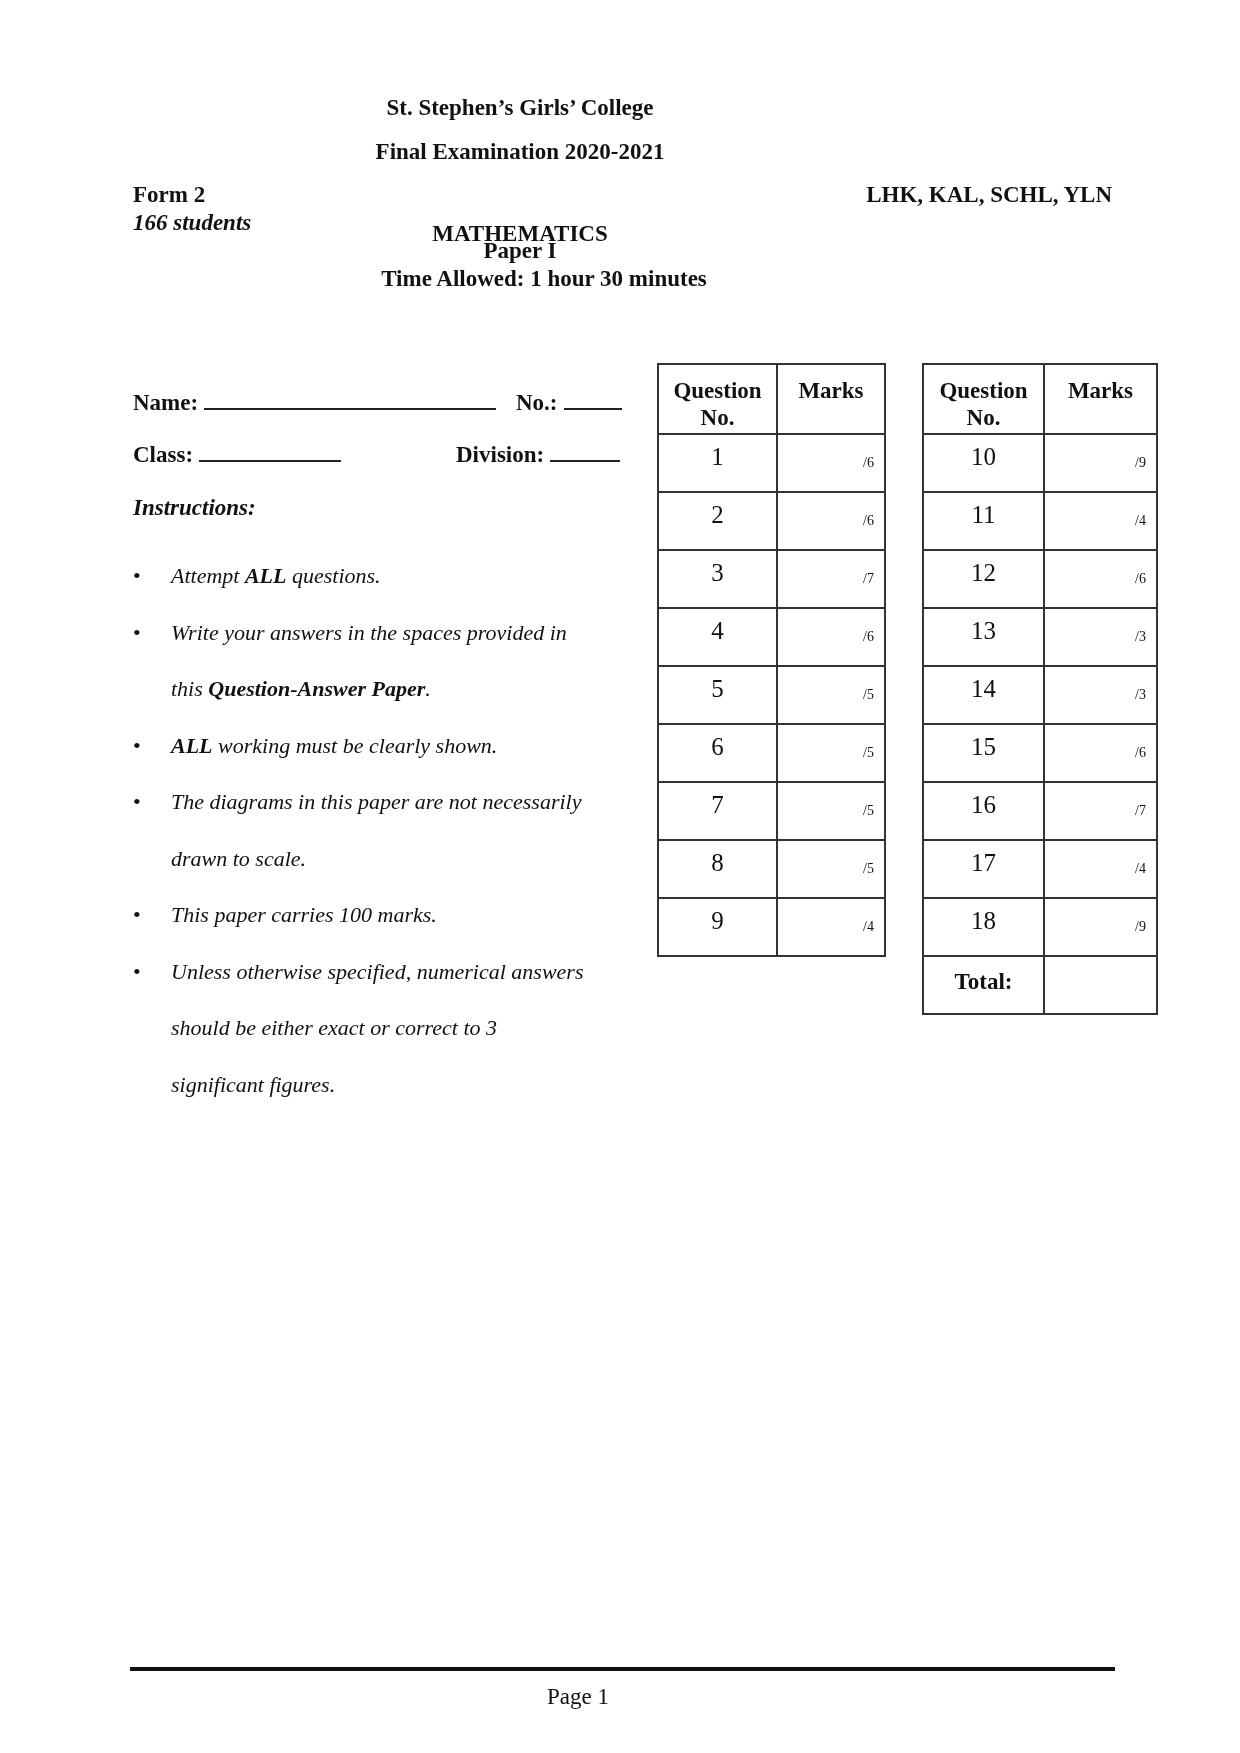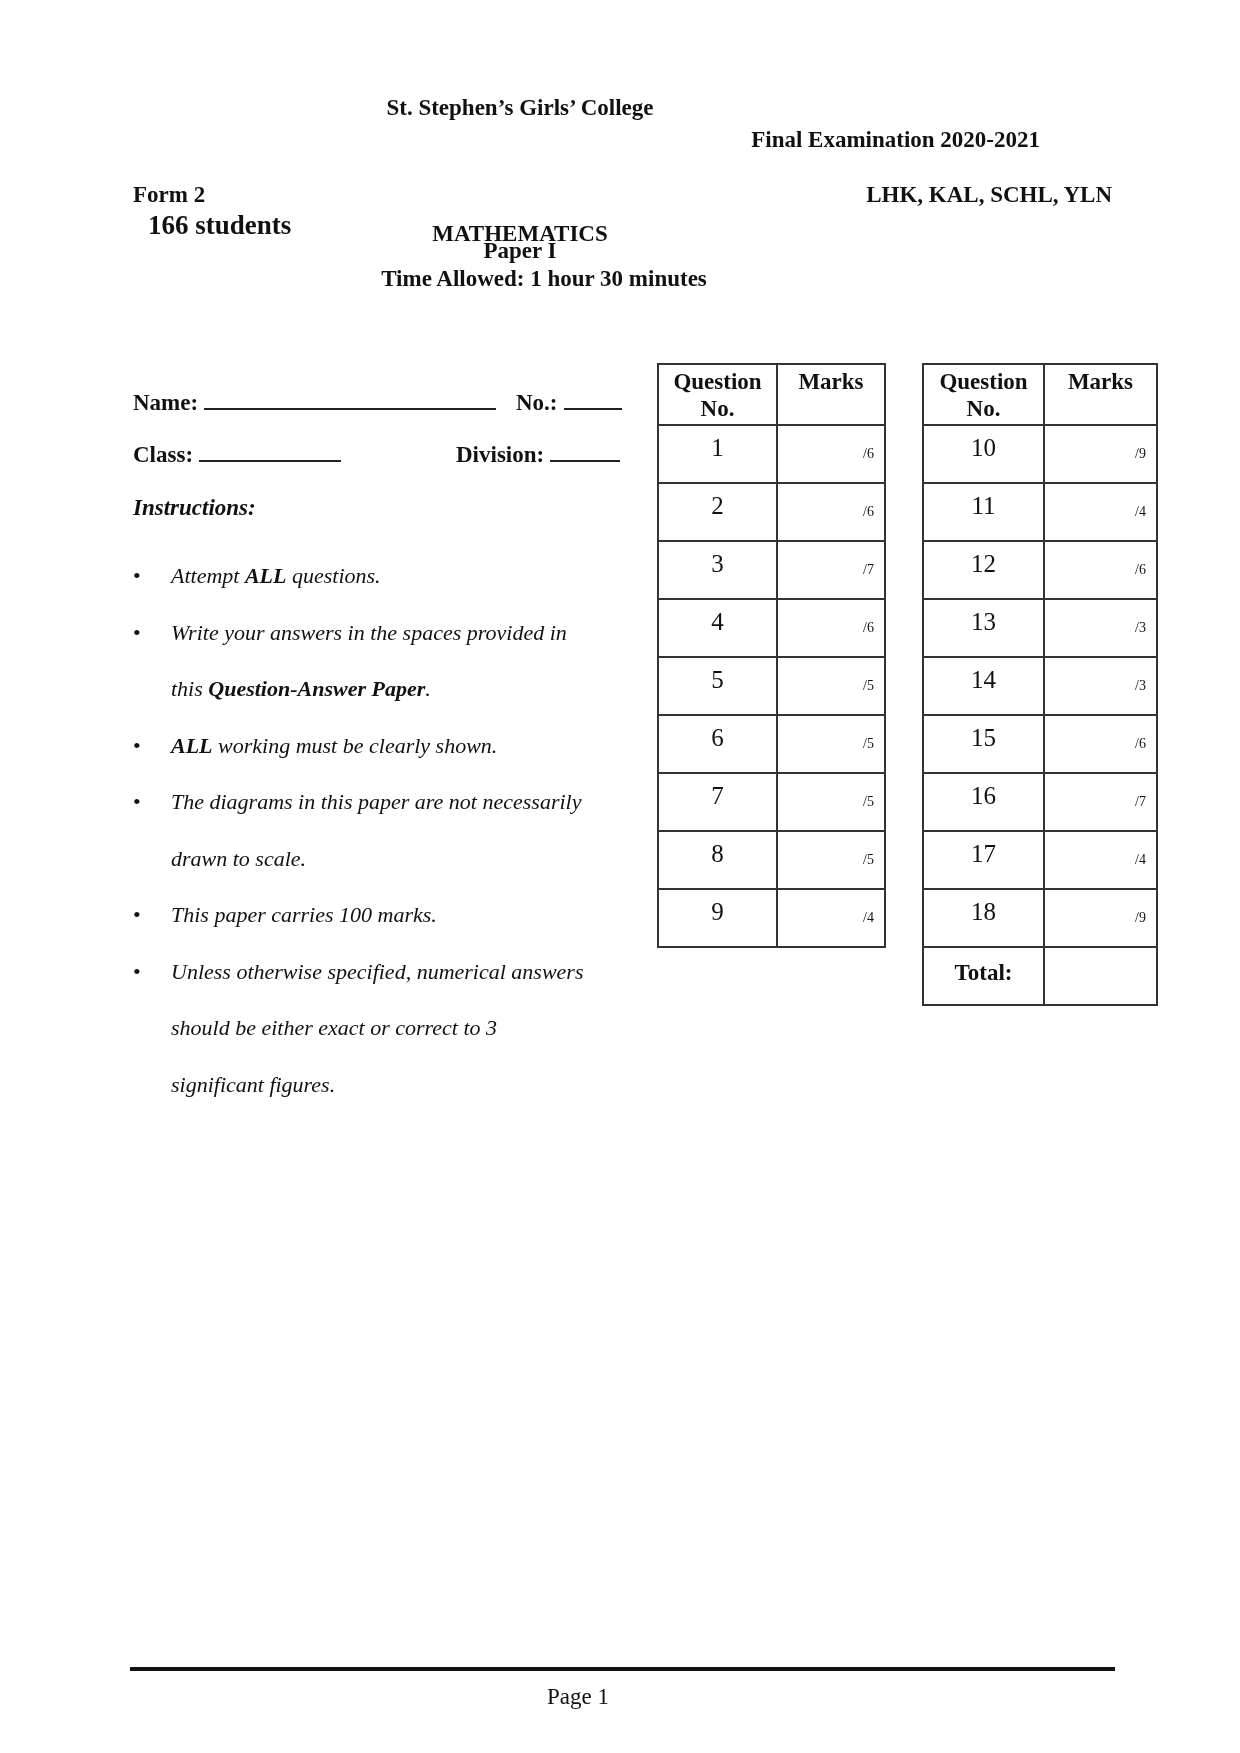--- a/index.html
+++ b/index.html
@@ -4,23 +4,23 @@
   <style>
     html, body { margin: 0; padding: 0; background: #ffffff; }
     body {
       width: 1240px; height: 1753px; position: relative; overflow: hidden;
       font-family: "Liberation Serif", "DejaVu Serif", serif; color: #111;
     }
     .abs { position: absolute; }
     .center-line { position: absolute; left: 0; width: 1040px; text-align: center; font-weight: bold; font-size: 23px; }
 
     #school { top: 95px; }
-    #exam { top: 127px; text-align: right; }
+    #exam { top: 139px; }
     #form { left: 133px; top: 182px; font-weight: bold; font-size: 23px; }
-    #students { left: 148px; top: 210px; font-weight: bold; font-size: 27px; }
+    #students { left: 133px; top: 210px; font-weight: bold; font-size: 23px; font-style: italic; }
     #teachers { right: 128px; top: 182px; font-weight: bold; font-size: 23px; text-align: right; }
     #subject { top: 210px; margin-top: 11px; }
     #paper { top: 238px; }
     #time { top: 266px; padding-left: 24px; }
 
     .field { position: absolute; font-weight: bold; font-size: 23px; white-space: nowrap; }
     .blank { display: inline-block; border-bottom: 2px solid #222; height: 20px; vertical-align: baseline; margin-left: 6px; }
     #name-field { left: 133px; top: 388px; }
     #no-field { left: 516px; top: 388px; }
     #class-field { left: 133px; top: 440px; }
@@ -28,21 +28,21 @@
 
     #instructions-title { left: 133px; top: 495px; font-weight: bold; font-style: italic; font-size: 23px; }
 
     .bullets { position: absolute; left: 133px; top: 548px; width: 500px; margin: 0; padding: 0; list-style: none; }
     .bullets li { position: relative; padding-left: 38px; font-style: italic; font-size: 22px; line-height: 56.5px; }
     .bullets li .dot { position: absolute; left: 0; top: 0; font-style: normal; }
     .bullets li b { font-weight: bold; }
 
     table.marks { position: absolute; border-collapse: collapse; table-layout: fixed; }
     table.marks td, table.marks th { border: 2px solid #333; padding: 0; height: 56px; }
-    table.marks th { font-size: 23px; font-weight: bold; vertical-align: top; line-height: 27px; padding-top: 3px; }
+    table.marks th { font-size: 23px; font-weight: bold; vertical-align: top; line-height: 27px; padding-top: 12px; }
     table.marks td.q { text-align: center; font-size: 25px; vertical-align: top; padding-top: 8px; height: 48px; }
     table.marks td.m { text-align: right; font-size: 14px; padding-right: 10px; vertical-align: middle; }
     table.marks td.total { text-align: center; font-size: 23px; font-weight: bold; vertical-align: top; padding-top: 12px; height: 44px; border-radius: 9px; }
     #table-left { left: 657px; top: 363px; width: 227px; }
     #table-left col.c1 { width: 119px; }
     #table-left col.c2 { width: 108px; }
     #table-right { left: 922px; top: 363px; width: 234px; }
     #table-right col.c1 { width: 121px; }
     #table-right col.c2 { width: 113px; }
 

